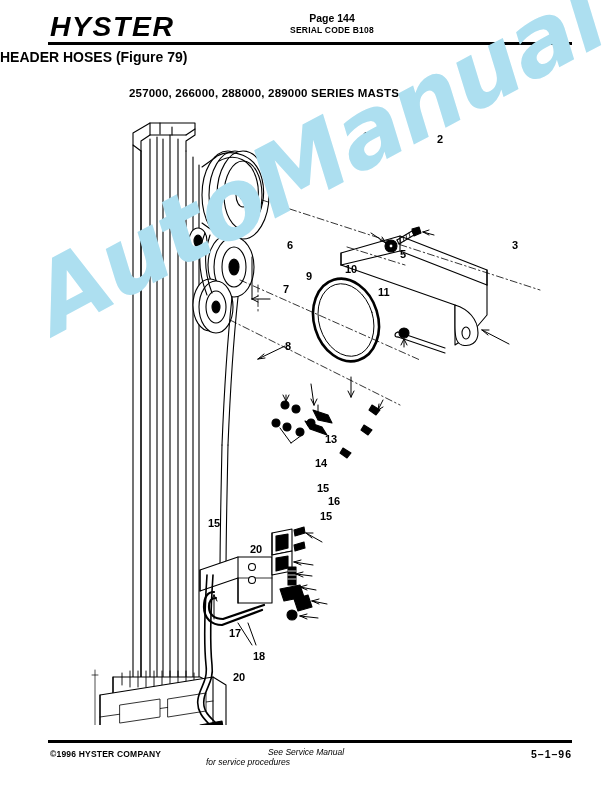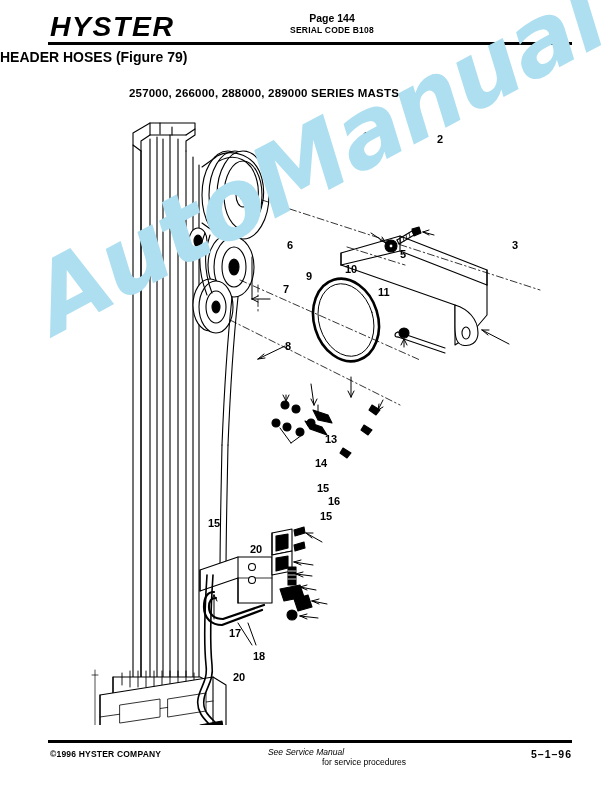--- a/index.html
+++ b/index.html
@@ -50,22 +50,22 @@
   }
   .copyright{
     position:absolute;left:50px;top:749px;font-size:8.5px;font-weight:bold;
     letter-spacing:0.2px;line-height:10px;
   }
   .svc1{
     position:absolute;left:206px;top:747px;width:200px;text-align:center;
     font-size:8.5px;font-style:italic;line-height:10px;
   }
   .svc2{
-    position:absolute;left:206px;top:757px;width:200px;text-align:right;
-    font-size:8.5px;line-height:10px;
+    position:absolute;left:206px;top:757px;width:200px;text-align:left;
+    font-size:8.5px;font-style:italic;line-height:10px;
   }
   .pagedate{
     position:absolute;left:472px;top:748px;width:100px;text-align:right;
     font-size:10.5px;font-weight:bold;letter-spacing:1px;line-height:12px;
   }
 
   
   .watermark{
     position:absolute;left:40px;top:250px;width:540px;
     font-family:"DejaVu Sans", sans-serif;

